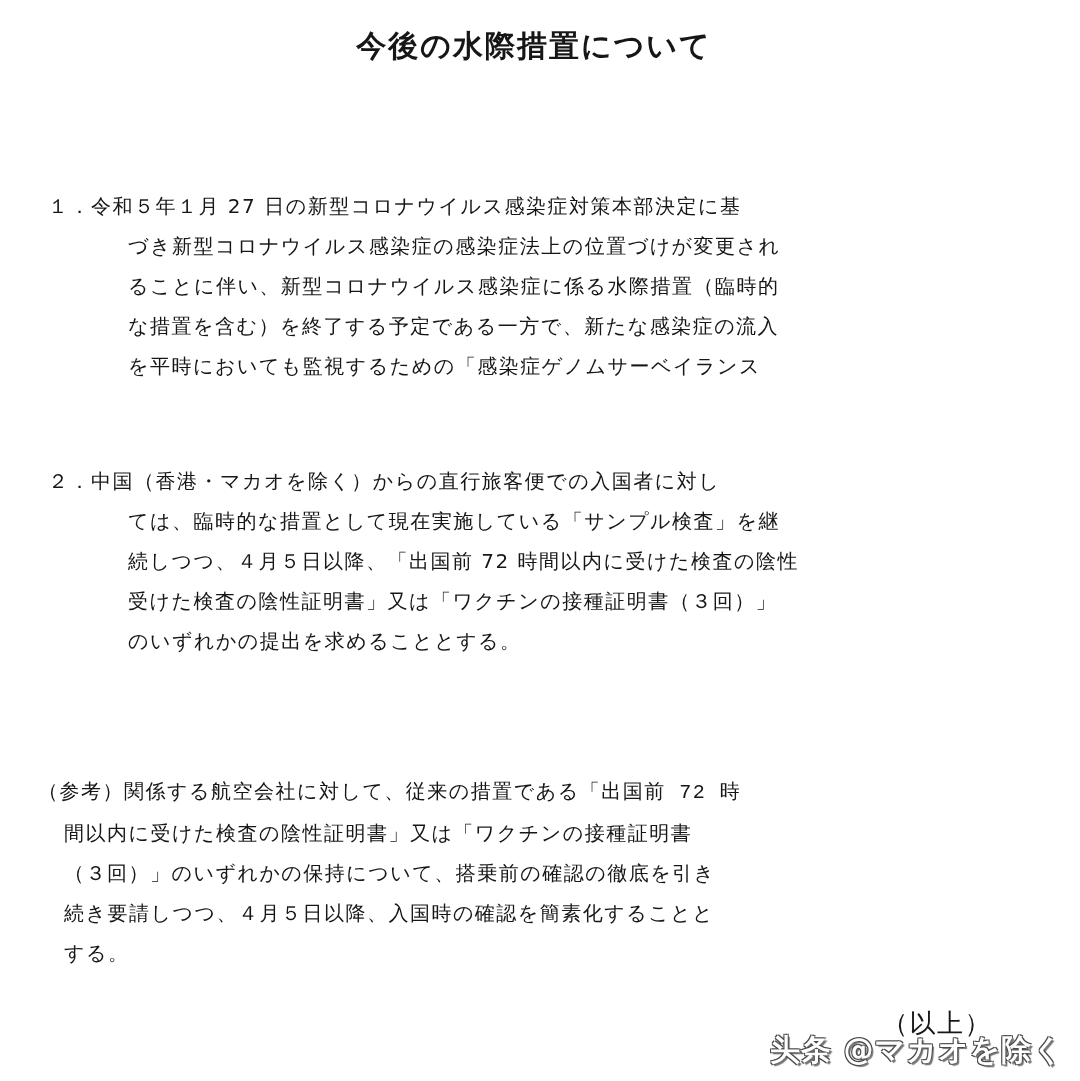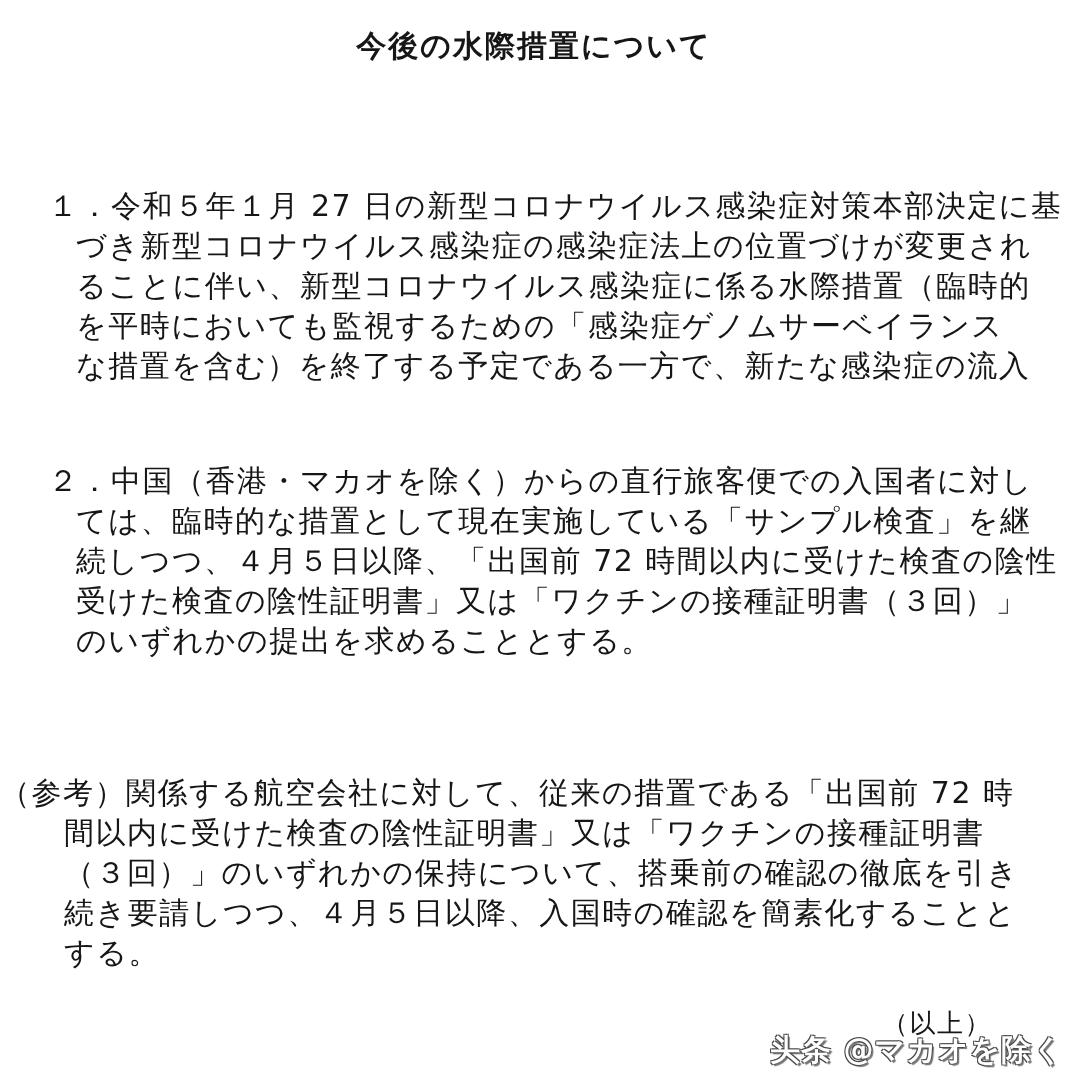--- a/index.html
+++ b/index.html
@@ -24,32 +24,32 @@
     top:26px; left:0; right:12px;
     text-align:center;
     font-size:30px;
     letter-spacing:2px;
     font-weight:600;
     white-space:pre;
   }
   .para{
     position:absolute;
     left:0; right:0;
-    font-size:30px;
+    font-size:20px;
     line-height:40px;
     letter-spacing:1.5px;
   }
   .para .line{white-space:pre;}
   #para-1{top:186px;}
   #para-2{top:461px;}
   #para-ref{top:773px;}
   
   .num-first{padding-left:48px;}
-  .num-cont{padding-left:76px;}
-  .ref-first{}
+  .num-cont{padding-left:96px;margin-left:32px;}
+  .ref-first{padding-left:38px;font-family:Liberation Mono, monospace;}
   .ref-cont{padding-left:64px;}
   .closing{
     position:absolute;
     top:1006px; left:0; right:0;
     text-align:right;
     padding-right:88px;
     font-size:26px;
     letter-spacing:1.5px;
     white-space:pre;
   }
@@ -73,22 +73,22 @@
 <body>
 
 <div class="page">
 
   <div class="doc-title">今後の水際措置について</div>
 
   <section class="para" id="para-1">
     <div class="line num-first">１．令和５年１月 27 日の新型コロナウイルス感染症対策本部決定に基</div>
     <div class="line num-cont">づき新型コロナウイルス感染症の感染症法上の位置づけが変更され</div>
     <div class="line num-cont">ることに伴い、新型コロナウイルス感染症に係る水際措置（臨時的</div>
+    <div class="line num-cont">な措置を含む）を終了する予定である一方で、新たな感染症の流入</div>
     <div class="line num-cont">を平時においても監視するための「感染症ゲノムサーベイランス</div>
-    <div class="line num-cont">な措置を含む）を終了する予定である一方で、新たな感染症の流入</div>
   </section>
 
   <section class="para" id="para-2">
     <div class="line num-first">２．中国（香港・マカオを除く）からの直行旅客便での入国者に対し</div>
     <div class="line num-cont">ては、臨時的な措置として現在実施している「サンプル検査」を継</div>
     <div class="line num-cont">続しつつ、４月５日以降、「出国前 72 時間以内に受けた検査の陰性</div>
     <div class="line num-cont">受けた検査の陰性証明書」又は「ワクチンの接種証明書（３回）」</div>
     <div class="line num-cont">のいずれかの提出を求めることとする。</div>
   </section>
 

